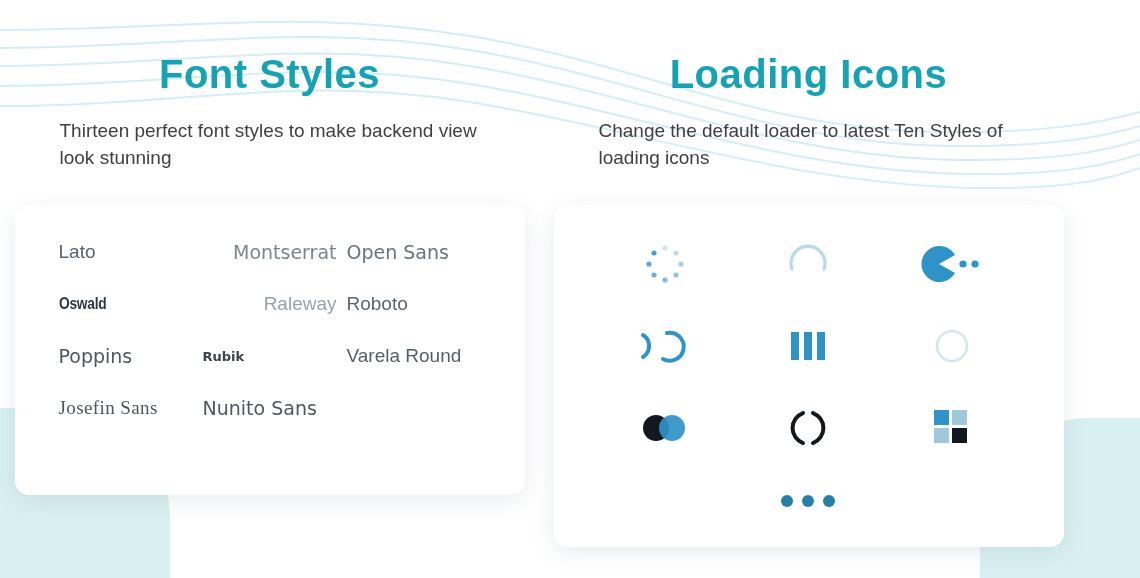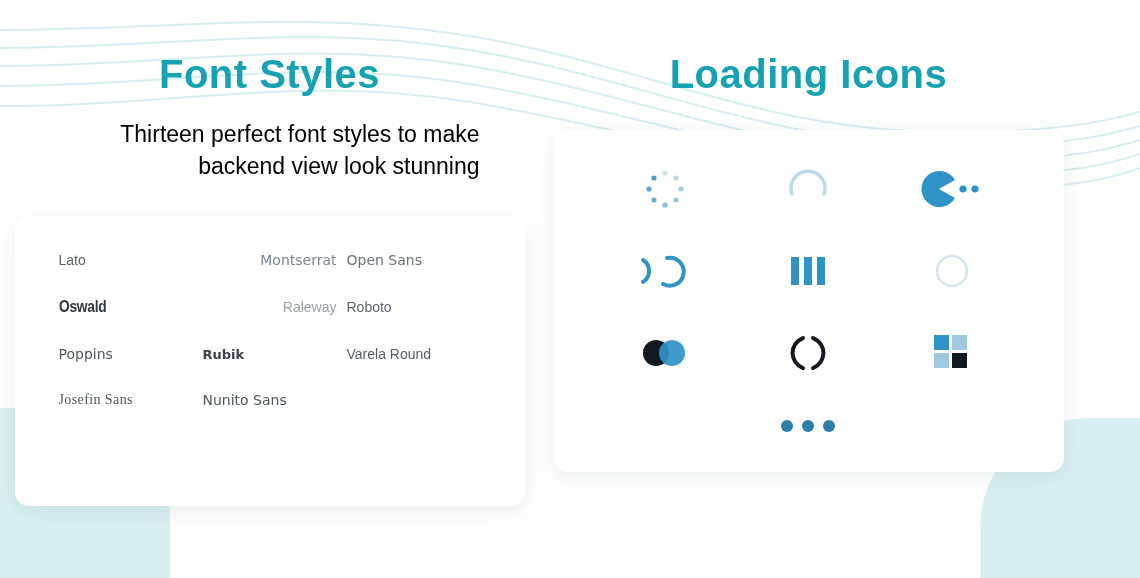--- a/index.html
+++ b/index.html
@@ -65,24 +65,24 @@
   .panel-title {
     font-size: 40px;
     font-weight: bold;
     color: #17a2b3;
     letter-spacing: 0.5px;
     margin: 0;
     line-height: 1.1;
   }
   .panel-sub {
     margin: 22px 0 0 0;
-    font-size: 23px;
+    font-size: 19px;
     line-height: 1.4;
-    color: #000000;
-    text-align: right;
+    color: #404040;
+    text-align: left;
     max-width: 420px;
     font-weight: 400;
   }
 
   .card {
     margin-top: 34px;
     width: 510px;
     box-sizing: border-box;
     background: #ffffff;
     border-radius: 14px;
@@ -99,21 +99,21 @@
 
   
   .font-grid {
     display: grid;
     grid-template-columns: 1fr 1fr 1fr;
     row-gap: 30px;
     column-gap: 10px;
     align-items: center;
   }
   .font-item {
-    font-size: 14px;
+    font-size: 19px;
     color: #4a5560;
     white-space: nowrap;
   }
   .f-lato      { font-family: "Liberation Sans", sans-serif; font-weight: 400; color: #5a646e; }
   .f-oswald    { font-family: "Liberation Sans", sans-serif; font-weight: bold; font-size: 16px; letter-spacing: -0.3px; transform: scaleX(0.86); transform-origin: left center; color: #2f3840; }
   .f-poppins   { font-family: "DejaVu Sans", sans-serif; font-weight: 400; color: #4d5760; }
   .f-josefin   { font-family: "Liberation Serif", serif; font-weight: 400; color: #4d5760; letter-spacing: 0.4px; }
   .f-nunito    { font-family: "DejaVu Sans", sans-serif; font-weight: 400; color: #4d5760; }
   .f-montserrat{ font-family: "DejaVu Sans", sans-serif; font-weight: 400; color: #7b858e; text-align: right; }
   .f-raleway   { font-family: "Liberation Sans", sans-serif; font-weight: 400; color: #98a2ab; text-align: right; }
@@ -186,20 +186,21 @@
         <div class="font-item f-varela">Varela Round</div>
         <div class="font-item f-josefin">Josefin Sans</div>
 
         <div class="font-item f-nunito">Nunito Sans</div>
       </div>
     </div>
   </section>
 
   <section class="column">
     <h2 class="panel-title">Loading Icons</h2>
+    <p class="panel-sub">Change the default loader to latest Ten Styles of loading icons</p>
 
     <div class="card loaders">
       <div class="loader-grid">
 
         <div class="loader-cell">
           <svg width="42" height="42" viewBox="0 0 42 42">
             <g fill="#9fc8dd">
               <circle cx="21" cy="5" r="2.6" fill="#cfe3ee"></circle>
               <circle cx="32" cy="10" r="2.6" fill="#bcd9e9"></circle>
               <circle cx="37" cy="21" r="2.6" fill="#a9cfe4"></circle>

